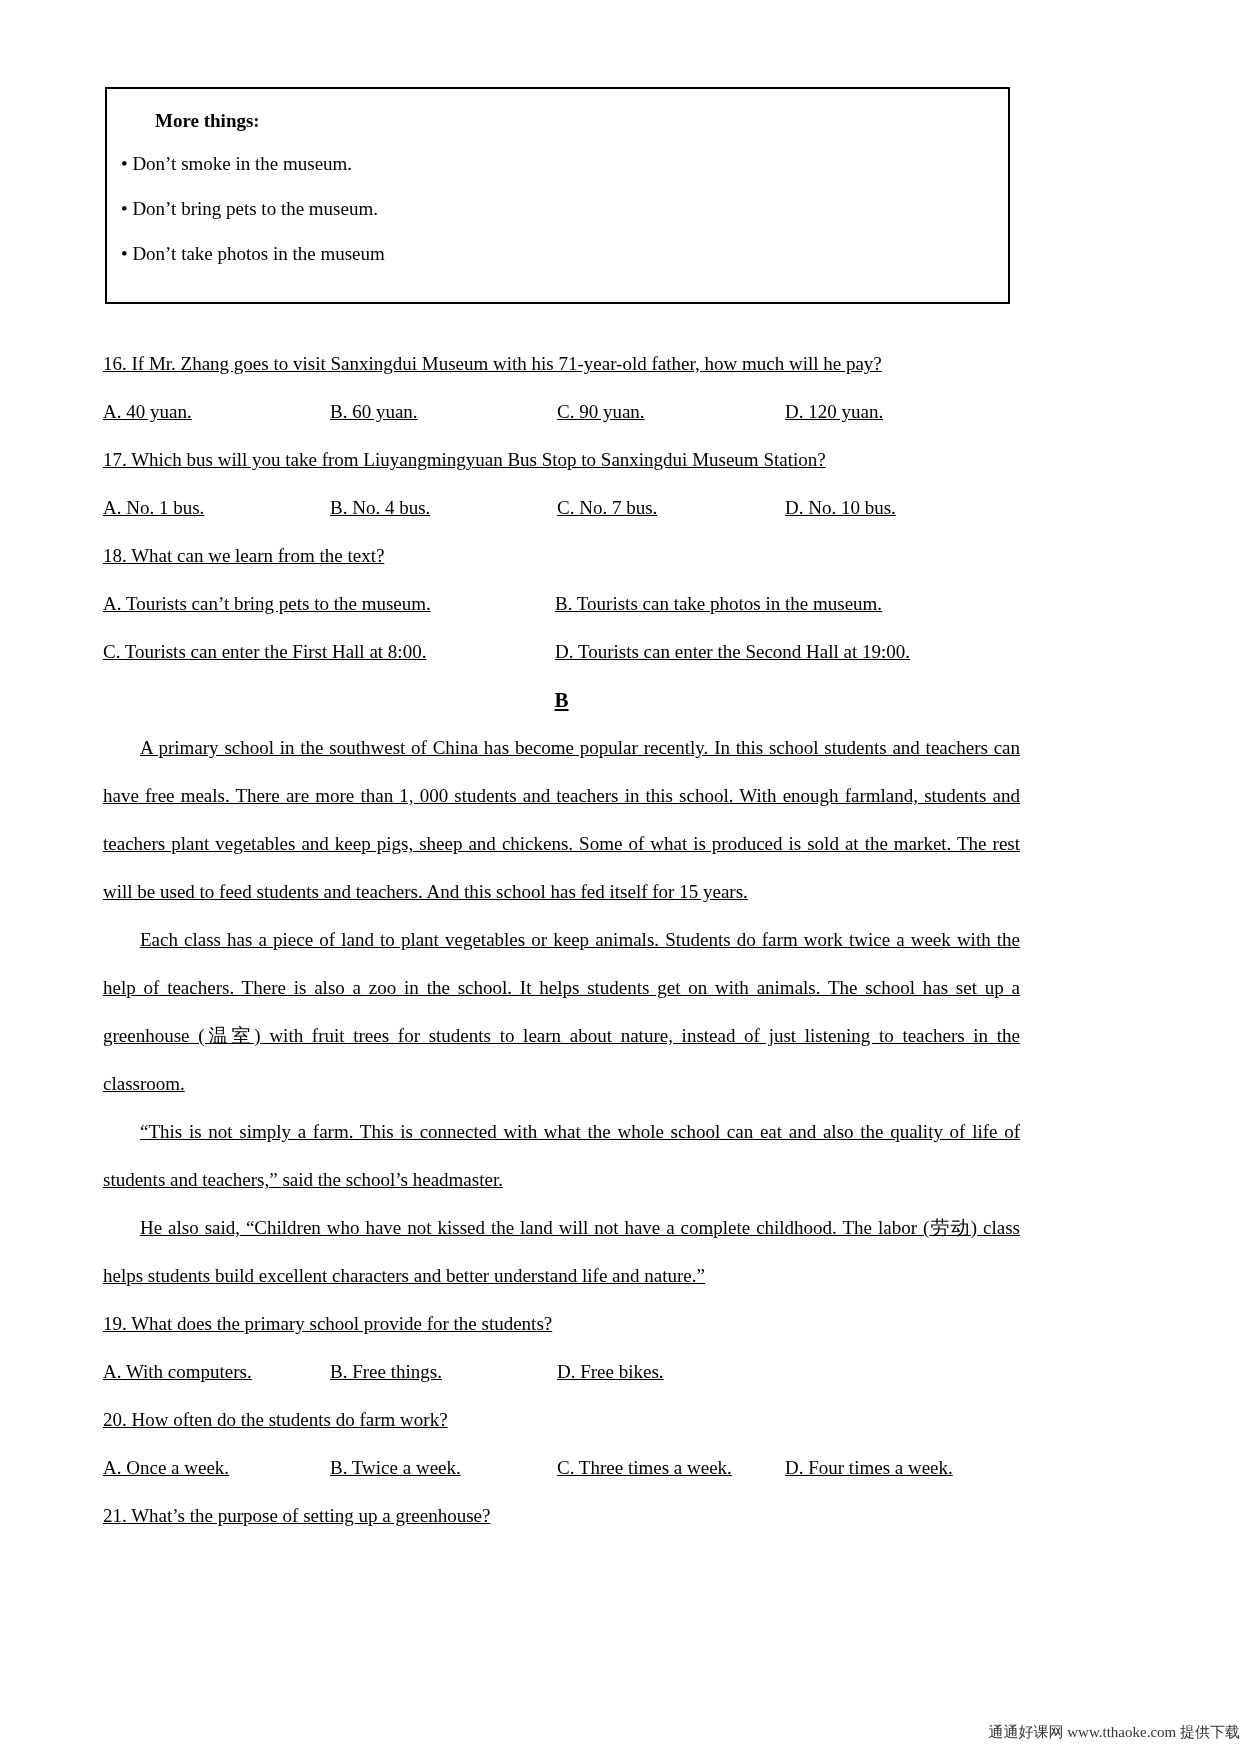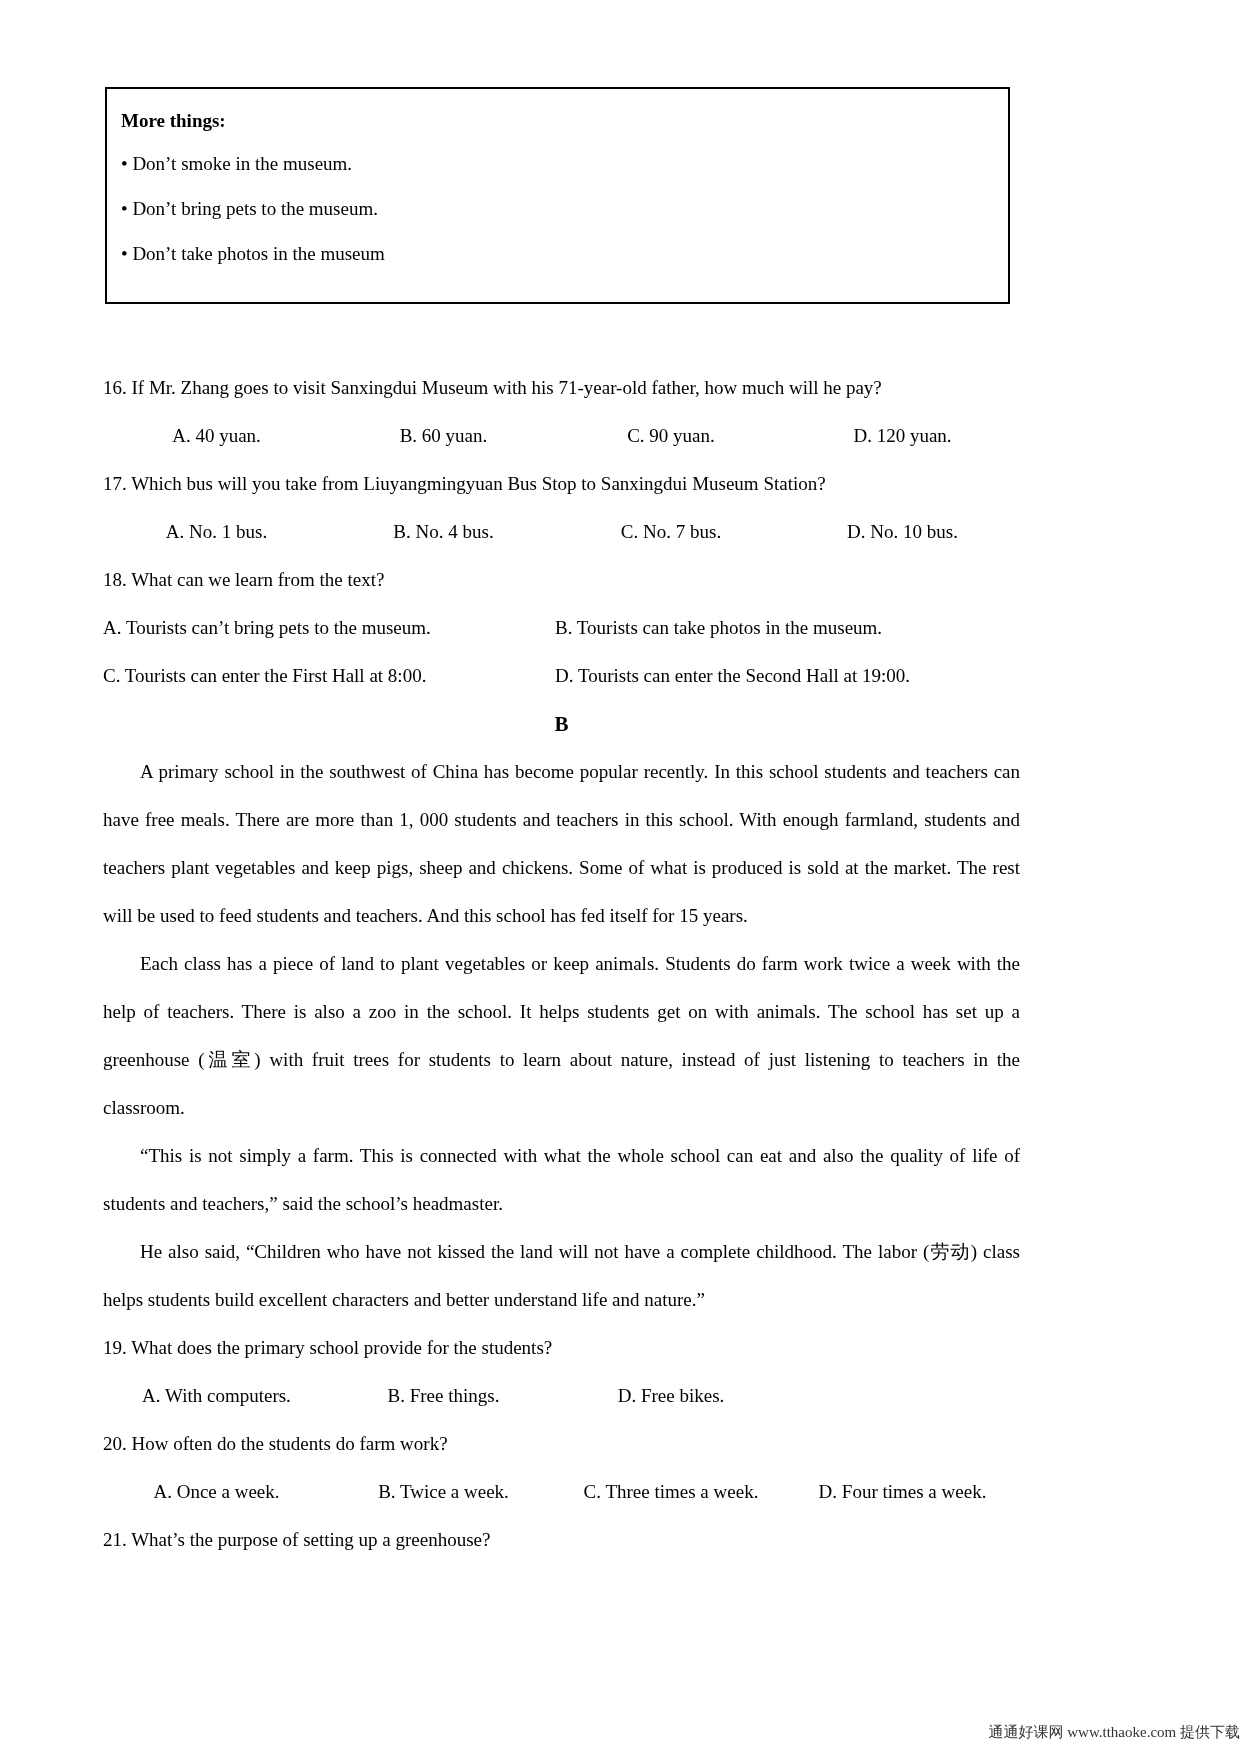--- a/index.html
+++ b/index.html
@@ -25,39 +25,40 @@
     top: 87px;
     left: 0;
     width: 905px;
     margin-left: 105px;
     border: 2px solid #000000;
     padding: 12px 16px 26px 14px;
   }
   .nb-title {
     font-weight: bold;
     line-height: 40px;
+    margin-left: 34px;
   }
   .nb-item {
     line-height: 45px;
   }
   .flow {
     position: absolute;
-    top: 364px;
+    top: 340px;
     left: 103px;
     width: 917px;
+    text-decoration: underline;
   }
   .line {
     line-height: 48px;
     white-space: nowrap;
   }
   .opts4 {
     display: grid;
     grid-template-columns: 227px 227px 228px 1fr;
     line-height: 48px;
-    text-align: center;
   }
   .opts2 {
     display: grid;
     grid-template-columns: 452px 1fr;
     line-height: 48px;
   }
   .section-label {
     text-align: center;
     font-weight: bold;
     font-size: 21px;

